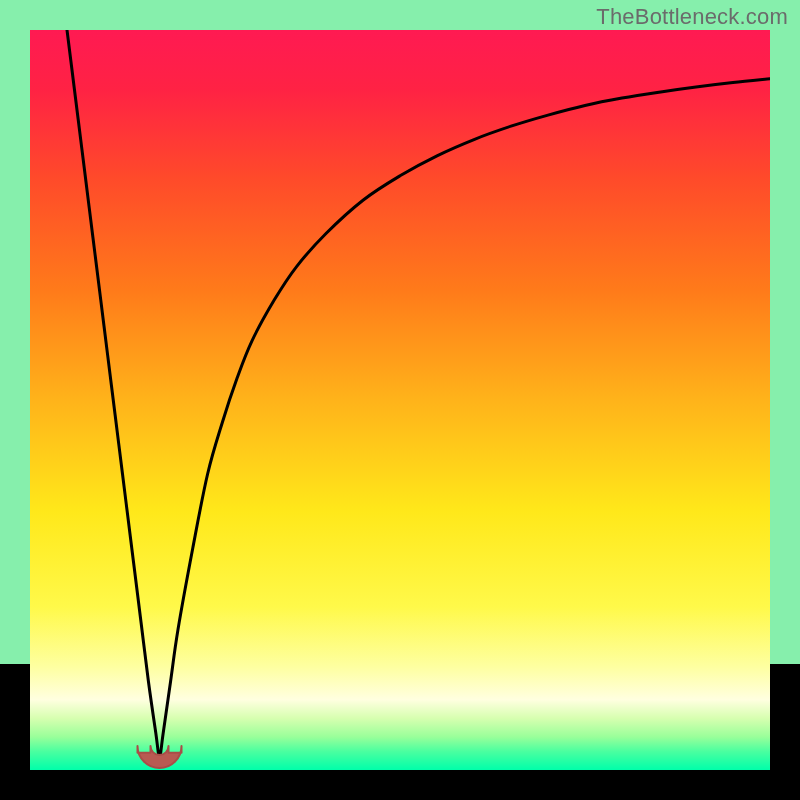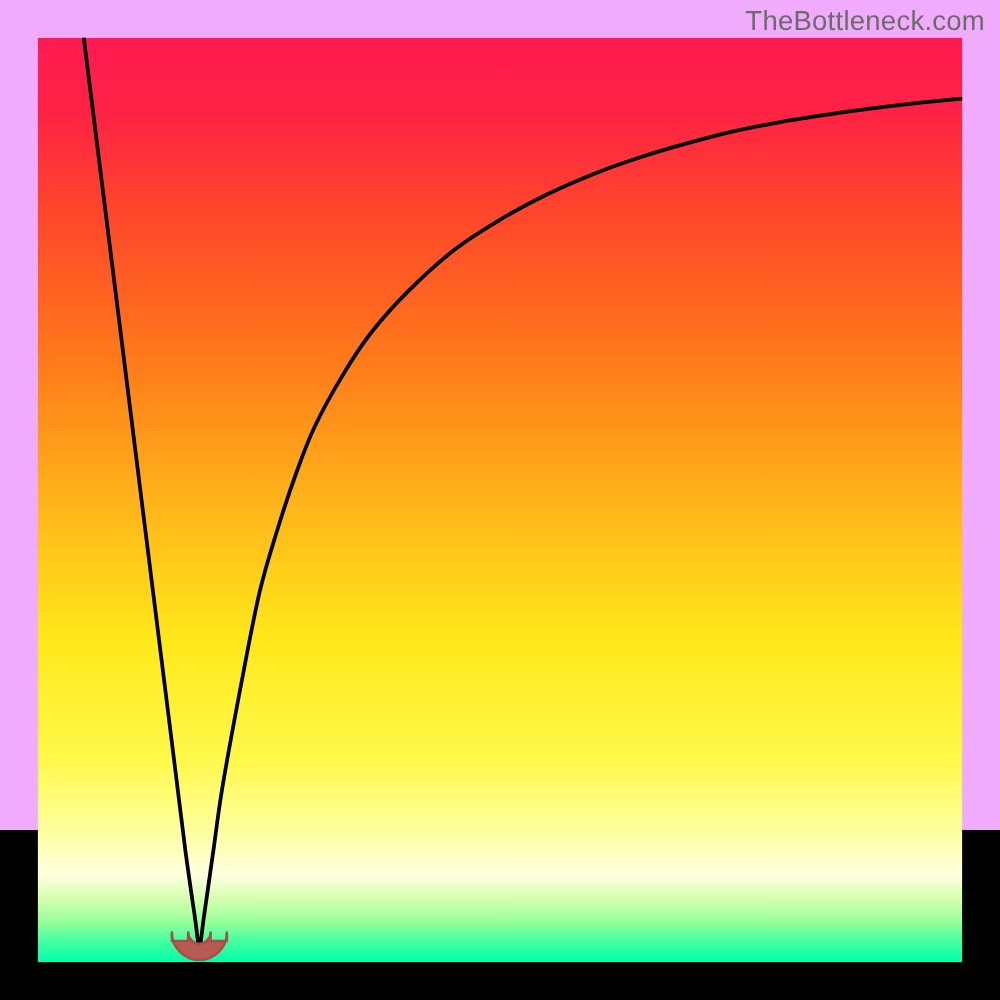--- a/index.html
+++ b/index.html
@@ -7,21 +7,21 @@
     padding: 0;
     width: 800px;
     height: 800px;
     background: #000;
     overflow: hidden;
   }
   .frame {
     position: absolute;
     left: 0; top: 0;
     width: 800px; height: 664px;
-    background: #f0abfc;
+    background: #86efac;
   }
   .plot {
     position: absolute;
     left: 30px;
     top: 30px;
     width: 740px;
     height: 740px;
     overflow: hidden;
   }
   .watermark {

